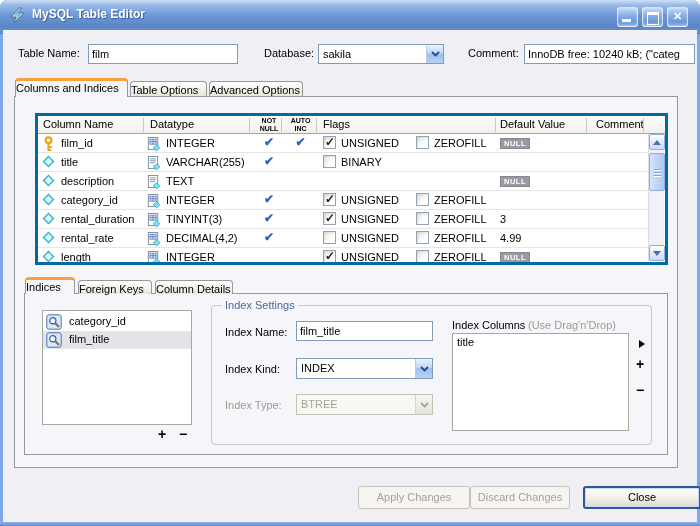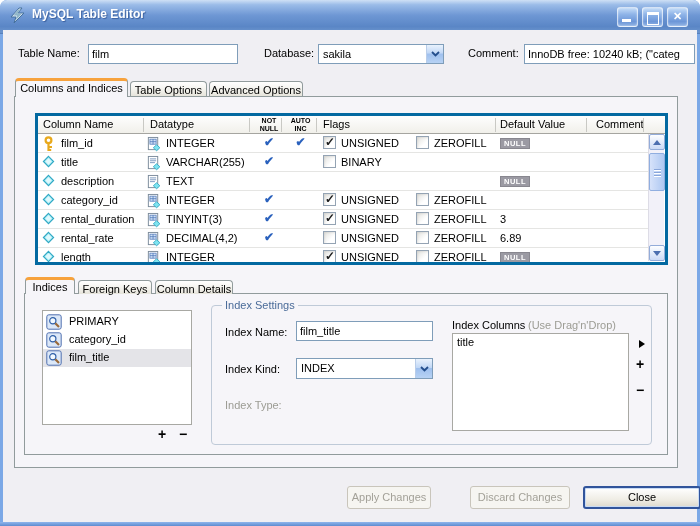--- a/index.html
+++ b/index.html
@@ -22,21 +22,21 @@
   input.xp{position:absolute;border:1px solid #7F9DB9;background:#fff;font-size:11px;padding:2px 3px;outline:none;}
   .combo{position:absolute;border:1px solid #7F9DB9;background:#fff;}
   .combo .val{position:absolute;left:4px;top:3px;white-space:nowrap;}
   .combo .drop{position:absolute;top:0;right:0;bottom:0;width:17px;display:flex;align-items:center;justify-content:center;
     background:linear-gradient(180deg,#E9F2FD 0%,#C2D8F6 45%,#9FC0EE 50%,#B7D2F4 100%);border-left:1px solid #B9CDE9;}
   .combo.disabled{border-color:#C5C4B4;background:#F7F7F3;}
   .combo.disabled .val{color:#A5A49A;}
   .combo.disabled .drop{background:linear-gradient(180deg,#F6F6F2,#E4E3DB);border-left:1px solid #D6D5C9;}
 
   .tab{position:absolute;border:1px solid #919B9C;border-bottom:none;border-radius:4px 4px 0 0;z-index:2;
-    background:linear-gradient(180deg,#FFFFFF,#F2F1EB 60%,#E6E4DB);text-align:center;padding-top:2px;}
+    background:linear-gradient(180deg,#FFFFFF,#F2F1EB 60%,#E6E4DB);padding-top:2px;}
   .tab.active{background:#F6F5F9;border-top:3px solid #F7A23C;z-index:4;padding-top:1px;}
   .page{position:absolute;border:1px solid #919B9C;background:#F6F5F9;z-index:3;}
 
   
   .grid{position:absolute;left:32px;top:83px;width:633px;height:152px;border:3px solid #0369a1;background:#fff;}
   .grid-header{position:absolute;left:0;top:0;right:0;height:18px;background:linear-gradient(180deg,#FEFEFE,#F1F0EA);border-bottom:1px solid #A5A5A0;}
   .gh{position:absolute;top:2px;white-space:nowrap;}
   .gh2{position:absolute;top:1px;font-size:7px;font-weight:bold;line-height:8px;text-align:center;}
   .hsep{position:absolute;top:2px;height:14px;width:1px;background:#C9C9C4;}
   .grid-body{position:absolute;left:0;top:18px;right:17px;bottom:0;overflow:hidden;}
@@ -277,21 +277,21 @@
             <span class="cell c-dt">DECIMAL(4,2)</span>
             <span class="cell c-nn chk">✔</span>
             <span class="flag" style="left: 285px;">
               <span class="cb"></span>
               <span>UNSIGNED</span>
             </span>
             <span class="flag" style="left: 378px;">
               <span class="cb"></span>
               <span>ZEROFILL</span>
             </span>
-            <span class="cell c-def">6.89</span>
+            <span class="cell c-def">4.99</span>
           </div>
           <div class="grid-row" style="top: 114px;">
             <span class="cell c-icon"><svg width="13" height="13" viewBox="0 0 14 14">
                 <polygon points="7,1.5 12.5,7 7,12.5 1.5,7" fill="#A9ECF5" stroke="#2FA8C4" stroke-width="1.2"></polygon>
                 <polygon points="7,3.6 10.4,7 7,10.4 3.6,7" fill="#DFF9FD"></polygon>
               </svg></span>
             <span class="cell c-name">length</span>
             <span class="cell c-dticon"><svg width="15" height="16" viewBox="0 0 16 16">
                 <rect x="2.5" y="1" width="10" height="13" fill="#fff" stroke="#7A8A9A"></rect>
                 <rect x="4.2" y="2.8" width="6.6" height="5.4" fill="#CFE0F6" stroke="#4E77B8" stroke-width="0.8"></rect>
@@ -325,28 +325,20 @@
           </div>
       </div>
     </div>
 
     <div class="tab active" style="left:22px;top:247px;width:50px;height:17px;z-index:6;"><span>Indices</span></div>
     <div class="tab" style="left:75px;top:250px;width:74px;height:14px;z-index:6;"><span>Foreign Keys</span></div>
     <div class="tab" style="left:152px;top:250px;width:78px;height:14px;z-index:6;"><span>Column Details</span></div>
     <div class="page" style="left:21px;top:263px;width:644px;height:162px;z-index:5;"></div>
 
     <div class="ilist" style="z-index:7;">
-        <div class="irow">
-          <span class="iicon"><svg width="16" height="16" viewBox="0 0 16 16">
-              <rect x="0.8" y="0.8" width="14.4" height="14.4" rx="2" fill="#DCE8F8" stroke="#5070B0"></rect>
-              <circle cx="6.8" cy="6.8" r="3.1" fill="#F2F9FF" stroke="#3060A8" stroke-width="1.2"></circle>
-              <line x1="9.3" y1="9.3" x2="13" y2="13" stroke="#9A6A3A" stroke-width="2.2"></line>
-            </svg></span>
-          <span class="itext">PRIMARY</span>
-        </div>
         <div class="irow">
           <span class="iicon"><svg width="16" height="16" viewBox="0 0 16 16">
               <rect x="0.8" y="0.8" width="14.4" height="14.4" rx="2" fill="#DCE8F8" stroke="#5070B0"></rect>
               <circle cx="6.8" cy="6.8" r="3.1" fill="#F2F9FF" stroke="#3060A8" stroke-width="1.2"></circle>
               <line x1="9.3" y1="9.3" x2="13" y2="13" stroke="#9A6A3A" stroke-width="2.2"></line>
             </svg></span>
           <span class="itext">category_id</span>
         </div>
         <div class="irow sel">
           <span class="iicon"><svg width="16" height="16" viewBox="0 0 16 16">
@@ -370,30 +362,38 @@
       <div class="combo" style="left:84px;top:52px;width:137px;height:21px;">
         <span class="val">INDEX</span>
         <span class="drop">
             <svg width="9" height="6" viewBox="0 0 9 6">
               <polyline points="1,1 4.5,4.5 8,1" fill="none" stroke="#234E8C" stroke-width="1.8"></polyline>
             </svg>
           </span>
       </div>
 
       <span class="lbl dim" style="left:13px;top:93px;">Index Type:</span>
+      <div class="combo disabled" style="left:84px;top:88px;width:137px;height:21px;">
+        <span class="val">BTREE</span>
+        <span class="drop">
+            <svg width="9" height="6" viewBox="0 0 9 6">
+              <polyline points="1,1 4.5,4.5 8,1" fill="none" stroke="#A4A49C" stroke-width="1.8"></polyline>
+            </svg>
+          </span>
+      </div>
 
       <span class="lbl" style="left:240px;top:13px;">Index Columns</span>
       <span class="lbl dim" style="left:316px;top:13px;">(Use Drag'n'Drop)</span>
       <div class="ic-list">
           <div>title</div>
         </div>
       <div class="sidebtn" style="left:423px;top:31px;"><span class="tri-right" style="display:inline-block;"></span></div>
       <div class="sidebtn" style="left:421px;top:52px;">+</div>
       <div class="sidebtn" style="left:421px;top:78px;">−</div>
     </div>
 
-    <div class="fbtn disabled" style="left:344px;width:84px;">Apply Changes</div>
+    <div class="fbtn disabled" style="left:355px;width:112px;">Apply Changes</div>
     <div class="fbtn disabled" style="left:467px;width:100px;">Discard Changes</div>
     <div class="fbtn default" style="left:580px;width:118px;">Close</div>
   </div>
 
   <div class="bottomframe"></div>
 </div>
 
 </body></html>

